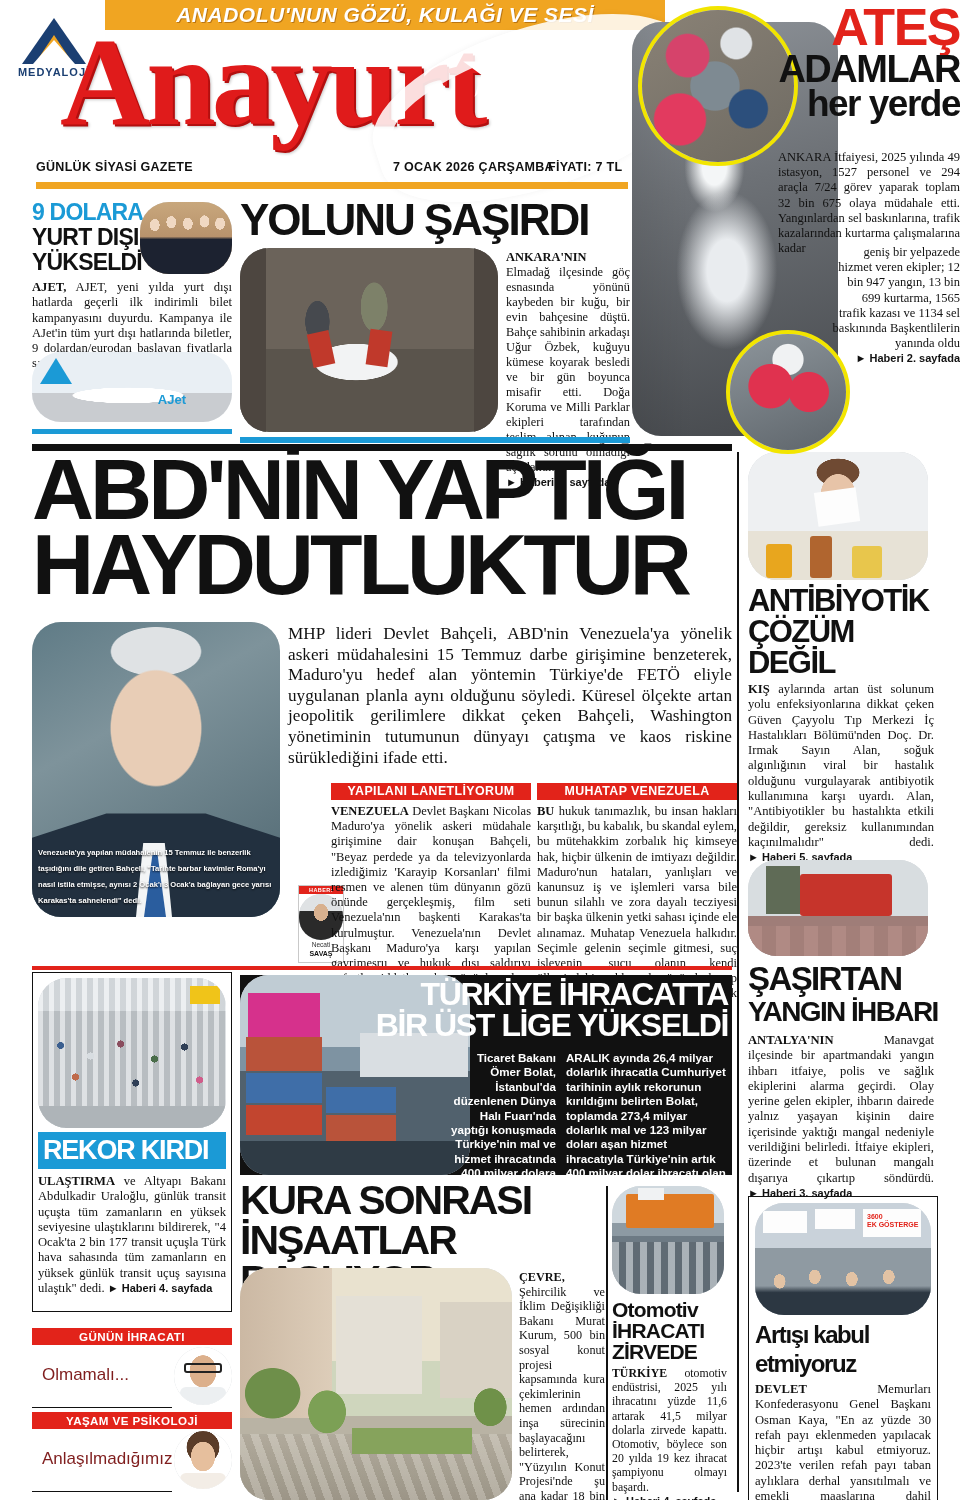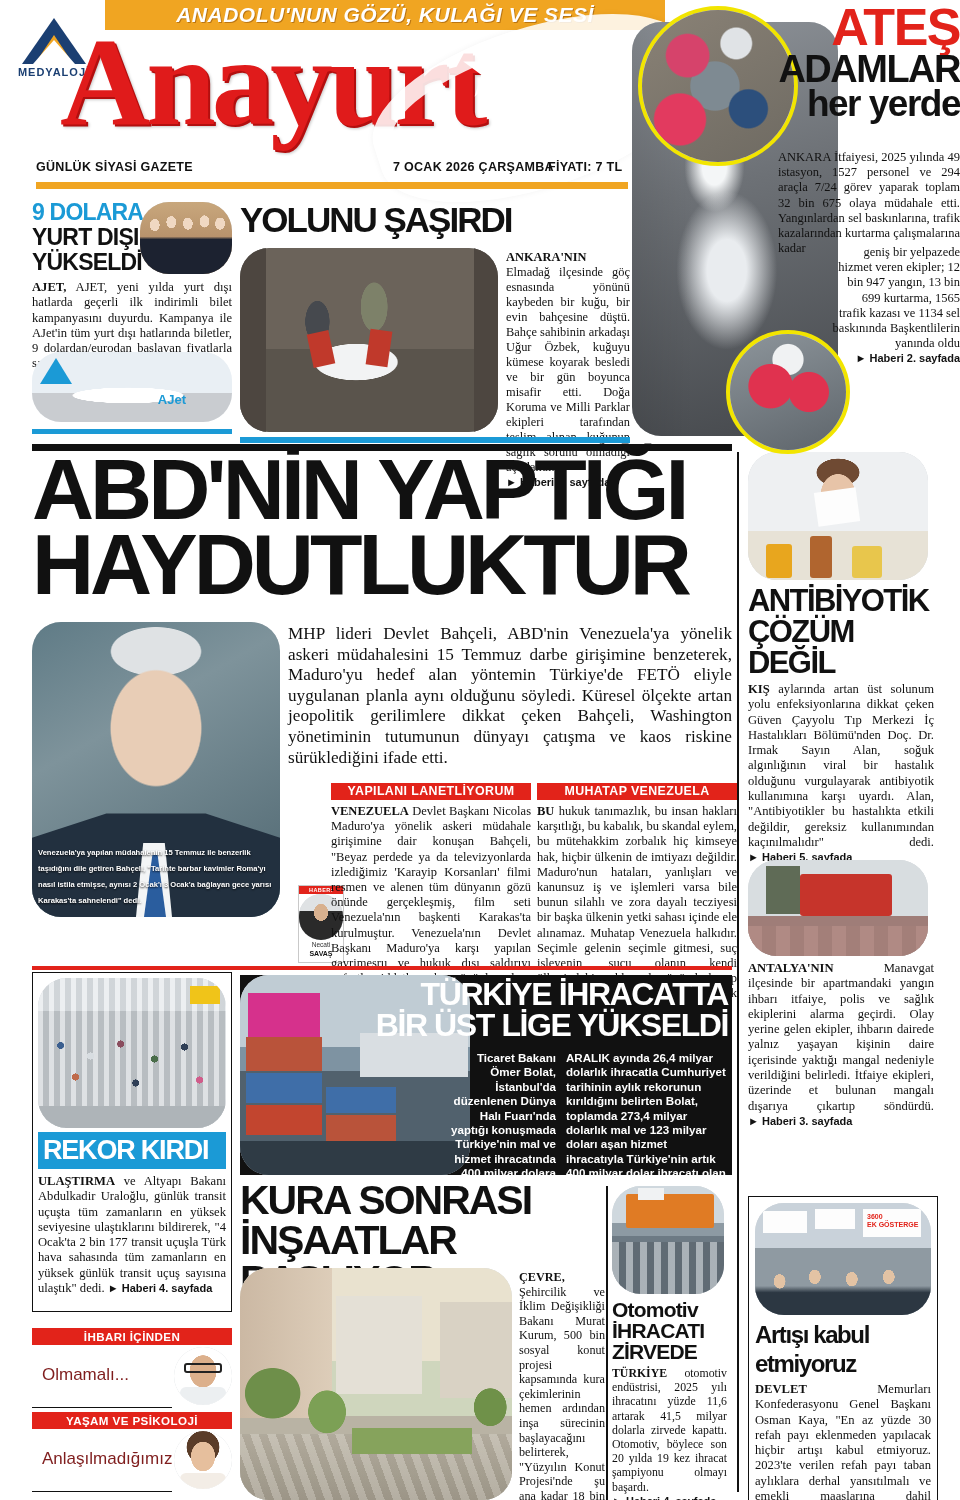--- a/index.html
+++ b/index.html
@@ -110,21 +110,21 @@
   .ajet .h-blue { font-family:"Liberation Sans", sans-serif; font-weight:bold; font-size:23px; color:#1b9ad6; letter-spacing:-.8px; line-height:25px;}
   .ajet .h-blk  { font-family:"Liberation Sans", sans-serif; font-weight:bold; font-size:23px; color:#111; letter-spacing:-.8px; line-height:25px;}
   .ajet .crew { position:absolute; left:108px; top:2px; width:92px; height:72px; }
   .ajet .plane { position:absolute; left:0; top:152px; width:200px; height:70px; background:#eef3f7; }
   .ajet .txt { position:absolute; left:0; top:80px; width:200px; }
   .ajet-rule { position:absolute; left:32px; top:429px; width:200px; height:5px; background:#1b9ad6; }
 
   
   .yolu { position:absolute; left:240px; top:196px; width:390px; height:240px; }
   .yolu h2 {
-    font-family:"Liberation Sans", sans-serif; font-weight:bold; font-size:35px;
+    font-family:"Liberation Sans", sans-serif; font-weight:bold; font-size:44px;
     letter-spacing:-2px; color:#111; line-height:48px;
   }
   .yolu .pic { position:absolute; left:0; top:52px; width:258px; height:184px; }
   .yolu .txt { position:absolute; left:266px; top:54px; width:124px; font-size:12.4px; line-height:15px; }
   .yolu-rule { position:absolute; left:240px; top:437px; width:390px; height:6px; background:#1b9ad6; }
 
   
   .big-rule { position:absolute; left:32px; top:444px; width:700px; height:7px; background:#111; }
 
   
@@ -427,20 +427,24 @@
     </div>
   </div>
 
   <div class="rail sasi">
     <div class="pic imgbox">
       <div class="ph" style="background:linear-gradient(180deg,#d8dde0 0 58%,#9f7d78 58% 100%);"></div>
       <div style="position:absolute;left:52px;top:14px;width:92px;height:42px;background:#c6342b;border-radius:3px;"></div>
       <div style="position:absolute;left:18px;top:6px;width:34px;height:48px;background:#5f6b56;"></div>
       <div style="position:absolute;left:0;bottom:0;width:180px;height:30px;background:repeating-linear-gradient(90deg,#b08a84 0 14px,#a37f79 14px 28px);"></div>
     </div>
+    <h2 class="blk-head">
+      <div>ŞAŞIRTAN</div>
+      <div class="sm">YANGIN İHBARI</div>
+    </h2>
     <div class="txt body-text">
       <b>ANTALYA'NIN</b>
       <span>Manavgat ilçesinde bir apartmandaki yangın ihbarı itfaiye, polis ve sağlık ekiplerini alarma geçirdi. Olay yerine gelen ekipler, ihbarın dairede yalnız yaşayan kişinin daire içerisinde yaktığı mangal nedeniyle verildiğini belirledi. İtfaiye ekipleri, üzerinde et bulunan mangalı dışarıya çıkartıp söndürdü.</span>
       <span class="cont">► Haberi 3. sayfada</span>
     </div>
   </div>
 
   <div class="rail artis">
     <div class="frame">
       <div class="pic imgbox">
@@ -511,21 +515,21 @@
       <span>REKOR KIRDI</span>
     </div>
     <div class="txt body-text">
       <b>ULAŞTIRMA</b>
       <span>ve Altyapı Bakanı Abdulkadir Uraloğlu, günlük transit uçuşta tüm zamanların en yüksek seviyesine ulaştıklarını bildirerek, "4 Ocak'ta 2 bin 177 transit uçuşla Türk hava sahasında tüm zamanların en yüksek günlük transit uçuş sayısına ulaştık" dedi.</span>
       <span class="cont">► Haberi 4. sayfada</span>
     </div>
   </div>
 
   <div class="colum" id="col1">
-    <div class="ch kicker-red">İHBARI İÇİNDEN</div>
+    <div class="ch kicker-red">GÜNÜN İHRACATI</div>
     <div class="cbody">
       <div class="ctitle">Olmamalı...</div>
       <div class="cface imgbox">
         <div class="ph" style="background:#fff;"></div>
         <div class="ph" style="background:radial-gradient(ellipse 20px 24px at 50% 42%, #dcb08c 0 66%, rgba(0,0,0,0) 68%);"></div>
         <div style="position:absolute;left:10px;top:16px;width:38px;height:10px;border:2px solid #222;border-radius:3px;"></div>
         <div style="position:absolute;left:6px;bottom:0;width:46px;height:18px;background:#eceff1;border-radius:6px 6px 0 0;"></div>
       </div>
     </div>
     <div class="cfoot">

